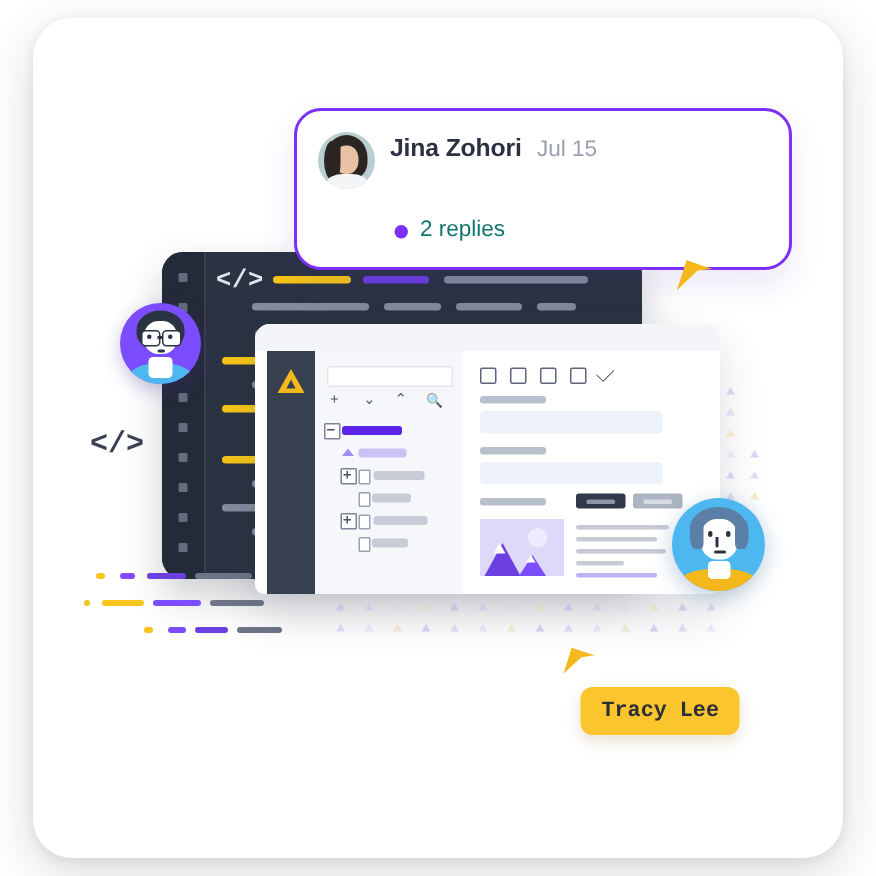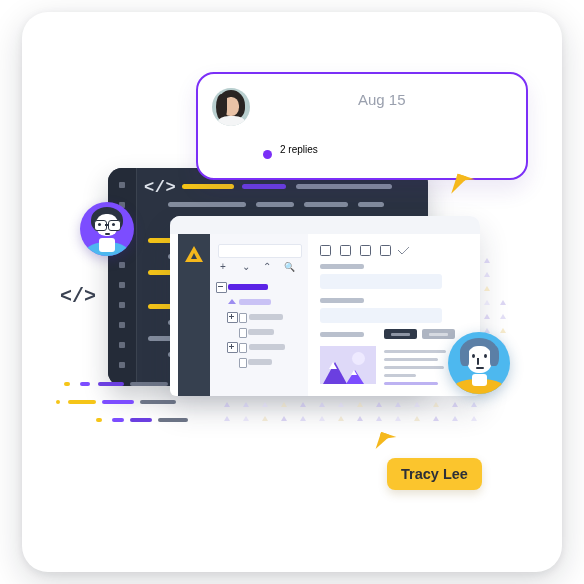--- a/index.html
+++ b/index.html
@@ -110,29 +110,30 @@
     background:#b9cfcf;overflow:hidden;
   }
   .ca-hair{position:absolute;left:5px;top:2px;width:28px;height:30px;background:#2a2422;border-radius:50% 50% 40% 40%;}
   .ca-face{position:absolute;left:11px;top:9px;width:16px;height:19px;background:#e9c2a6;border-radius:46%;}
   .ca-hair2{position:absolute;left:4px;top:6px;width:11px;height:26px;background:#2a2422;border-radius:50% 10% 40% 50%;}
   .ca-shirt{position:absolute;left:6px;top:28px;width:27px;height:14px;background:#f4f5f6;border-radius:40% 40% 0 0;}
   .c-name{position:absolute;left:62px;top:16px;font-size:16.5px;font-weight:700;color:#2c3142;letter-spacing:-.1px;}
   .c-date{position:absolute;top:17px;font-size:15px;color:#9aa0ae;}
   .c-body{position:absolute;left:62px;top:44px;font-size:16px;color:#5c6272;letter-spacing:-.1px;}
   .c-dot{position:absolute;left:65px;top:76px;width:9px;height:9px;border-radius:50%;background:#7b2ff7;}
-  .c-replies{position:absolute;left:82px;top:70px;font-size:10px;color:#000000;}
+  .c-replies{position:absolute;left:82px;top:70px;font-size:15px;color:#0f766e;}
 
   
   .cursor{position:absolute;width:0;height:0;}
   .nametag{
     position:absolute;left:387px;top:458px;padding:8px 14px;
     background:#fbc52d;border-radius:8px;color:#2c2f38;
     font-size:14.5px;font-weight:600;
     box-shadow:0 4px 10px rgba(120,90,10,.18);
+    font-family:Liberation Mono, monospace;
   }
 </style>
 </head>
 <body>
 
 <div id="stage">
   <div class="card"></div>
   <div class="canvas">
 
     <div class="code-win">
@@ -325,21 +326,22 @@
       <div class="ph-face" style="left:24px;top:42px;width:15px;height:12px;border-radius:3px"></div>
     </div>
 
     <div class="comment">
       <div class="c-avatar">
         <div class="ca-hair"></div>
         <div class="ca-face"></div>
         <div class="ca-hair2"></div>
         <div class="ca-shirt"></div>
       </div>
-      <div class="c-date" id="cdate" style="left: 160px;">Aug 15</div>
+      <div class="c-name">Jina Zohori</div>
+      <div class="c-date" id="cdate" style="left: 160px;">Jul 15</div>
       <div class="c-dot"></div>
       <div class="c-replies">2 replies</div>
     </div>
 
     <div class="cursor" style="left:454px;top:176px;border-left:9px solid #f5b81c;border-right:9px solid transparent;border-top:4px solid #f5b81c;border-bottom:17px solid transparent;transform:rotate(18deg);"></div>
     <div class="cursor" style="left:378px;top:434px;border-left:8px solid #f5b81c;border-right:8px solid transparent;border-top:4px solid #f5b81c;border-bottom:14px solid transparent;transform:rotate(18deg);"></div>
     <div class="nametag">Tracy Lee</div>
 
   </div>
 </div>

